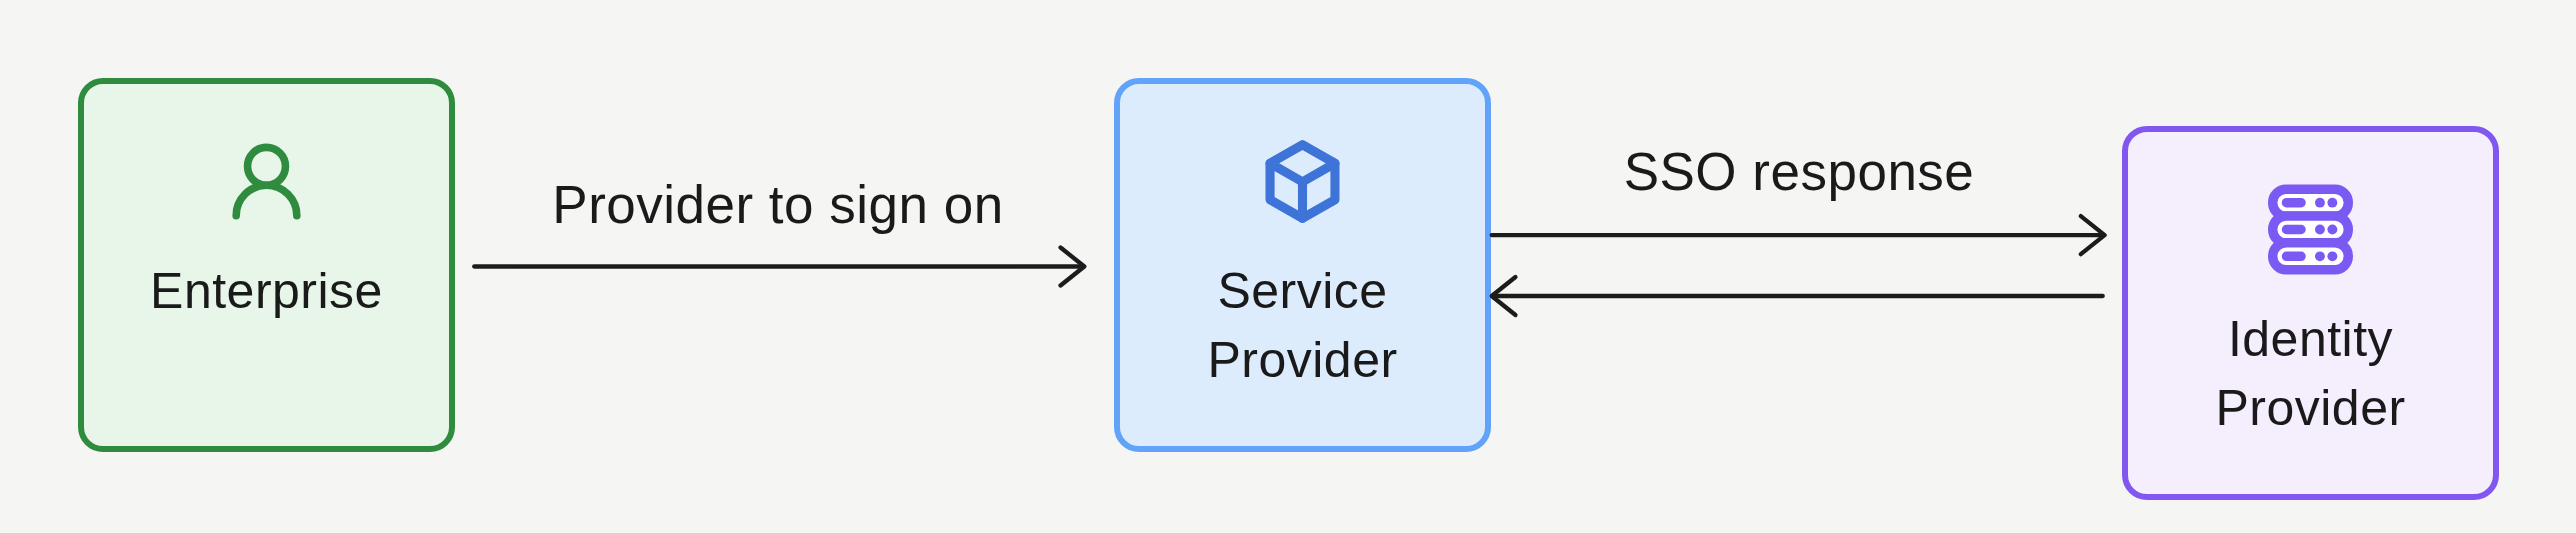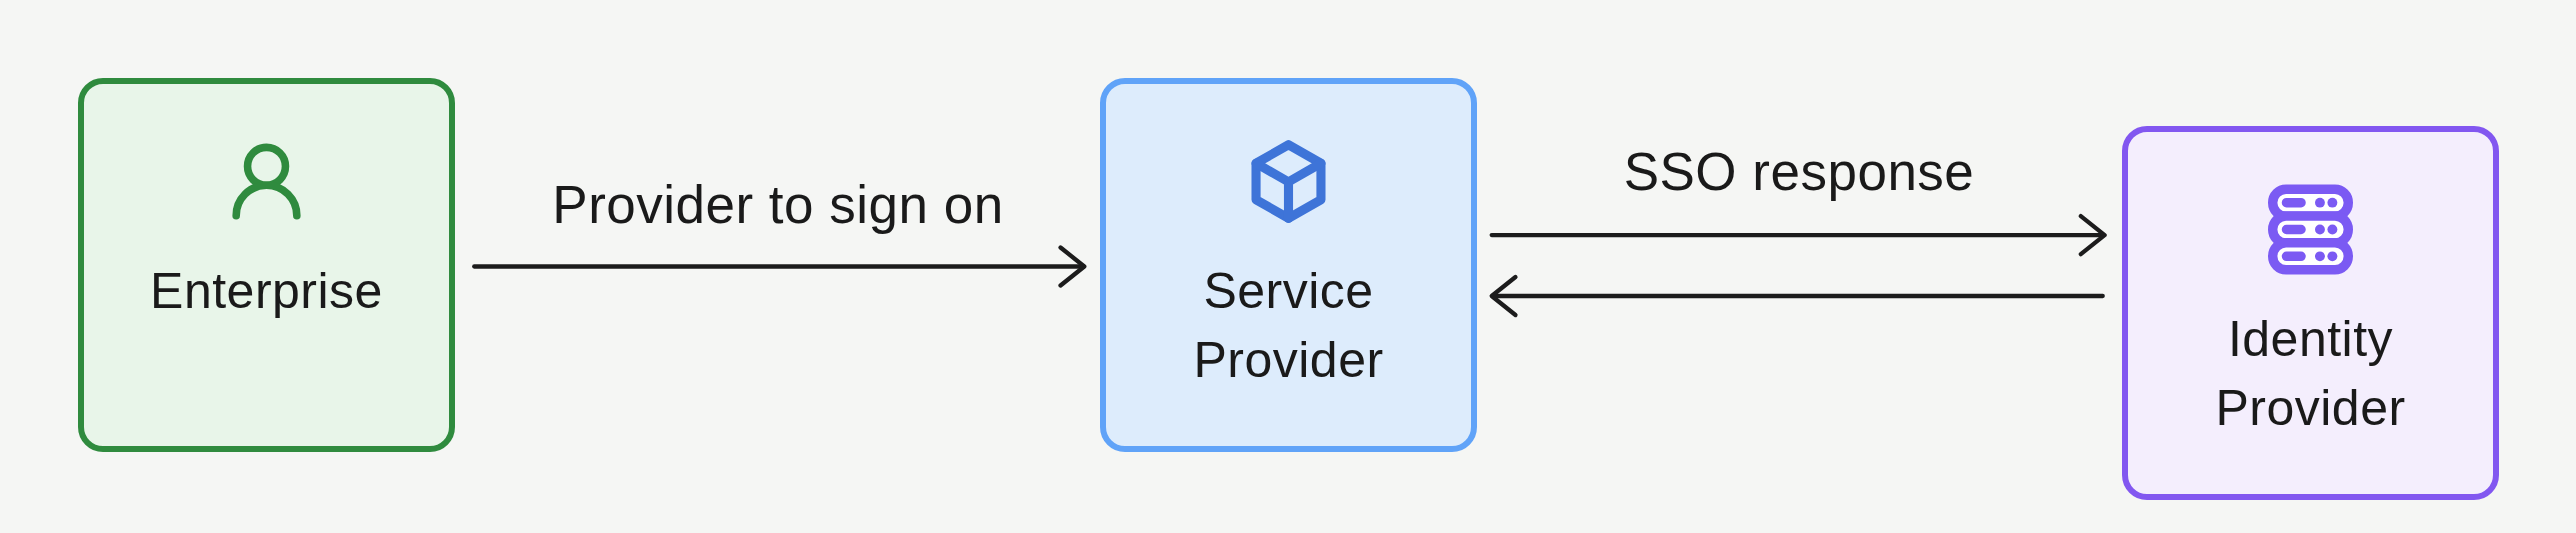--- a/index.html
+++ b/index.html
@@ -77,21 +77,21 @@
       <svg width="91" height="91" viewBox="0 0 24 24" fill="none" stroke="currentColor" stroke-width="2" stroke-linecap="round" stroke-linejoin="round">
         <circle cx="12" cy="8" r="5"></circle>
         <path d="M20 21a8 8 0 0 0-16 0"></path>
       </svg>
     </div>
     <div class="label">
       <div>Enterprise</div>
     </div>
   </div>
 
-  <div class="node node-service" style="border-color: rgb(96, 163, 248); background-color: rgb(221, 236, 252);">
+  <div class="node node-service" style="border-color: rgb(96, 163, 248); background-color: rgb(221, 236, 252); margin-left: 14px;">
     <div class="icon-wrap" style="color: rgb(62, 116, 216);">
       <svg width="95" height="95" viewBox="0 0 24 24" fill="none" stroke="currentColor" stroke-width="2.3" stroke-linecap="round" stroke-linejoin="round">
         <path d="M12 2.7 20.2 7.4v9.2L12 21.3 3.8 16.6V7.4Z"></path>
         <path d="M3.8 7.4 12 12.1l8.2-4.7"></path>
         <path d="M12 12.1v9.2"></path>
       </svg>
     </div>
     <div class="label">
       <div>Service</div>
       <div>Provider</div>

